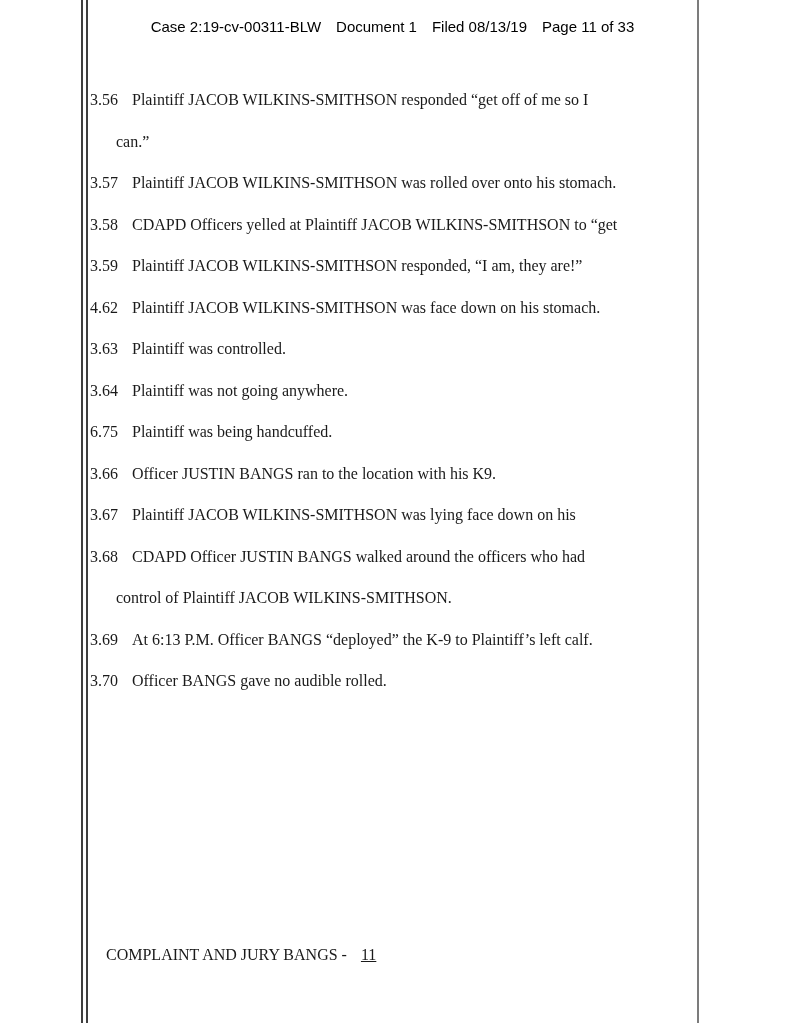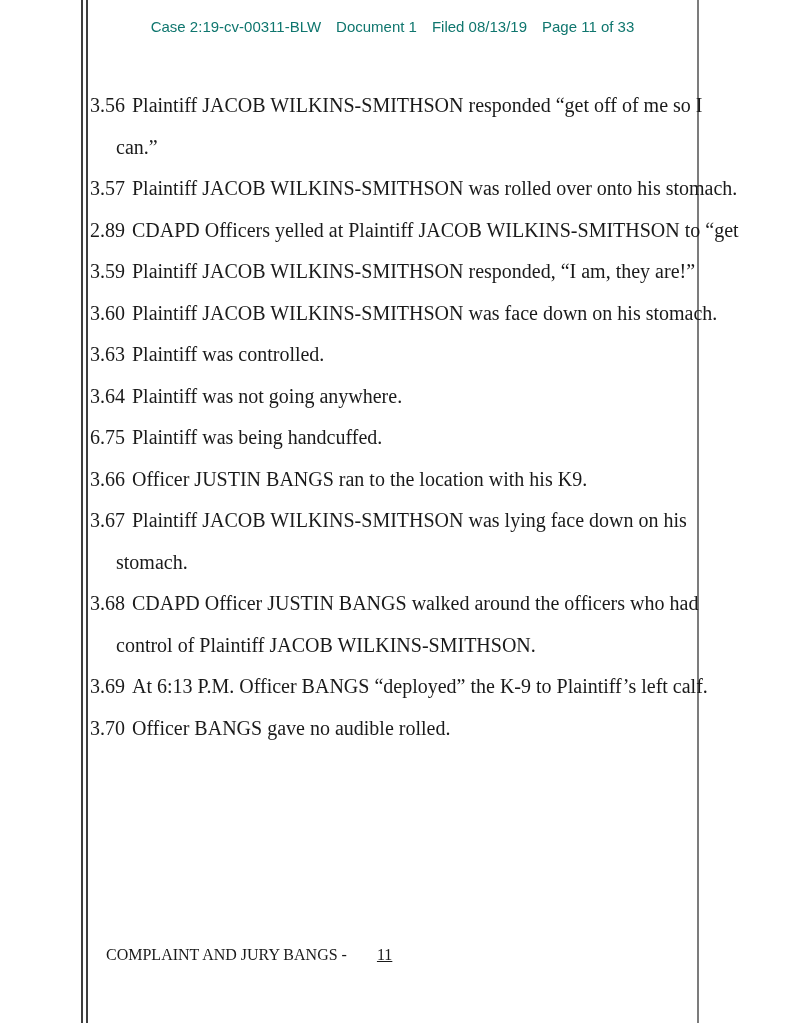--- a/index.html
+++ b/index.html
@@ -19,56 +19,56 @@
   .rule-double-b { left: 86px; background: #3f3f3f; }
   .rule-right    { left: 697px; background: #7c7c7c; }
 
   
   .stamp {
     position: absolute;
     top: 18px; left: 88px; width: 609px;
     text-align: center;
     font-family: "Liberation Sans", sans-serif;
     font-size: 15px;
-    color: #0f766e;
+    color: #000000;
     white-space: nowrap;
   }
   .stamp .seg { margin-right: 15px; }
   .stamp .seg:last-child { margin-right: 0; }
 
   
   .linenum-col {
     position: absolute;
     top: 97px; left: 0; width: 75px;
     font-family: "Liberation Sans", sans-serif;
     font-size: 14px;
     color: #1e1e1e;
     text-align: right;
   }
   .linenum { height: 32px; line-height: 32px; padding-right: 1px; }
 
   
   .bodytext {
     position: absolute;
-    top: 85px; left: 90px; width: 607px;
-    font-size: 20px;
+    top: 79px; left: 90px; width: 607px;
+    font-size: 16px;
   }
   .bodyline { height: 41.5px; line-height: 41.5px; white-space: nowrap; }
   .pnum  { display: inline-block; width: 42px; }
   .bodyline.cont .pnum { width: 26px; }
 
   
   .footer {
     position: absolute;
     top: 925px; left: 90px;
     font-size: 16px;
     line-height: 20px;
     white-space: pre;
   }
-  .footer .pageno { margin-left: 26px; text-decoration: underline; }
+  .footer .pageno { margin-left: 10px; text-decoration: underline; }
 </style>
 </head>
 <body>
 
 <div class="page">
 
   <div class="vrule rule-double-a"></div>
   <div class="vrule rule-double-b"></div>
   <div class="vrule rule-right"></div>
 
@@ -110,45 +110,42 @@
   <div class="bodyline">
         <span class="pnum">3.56</span><span class="ptext">Plaintiff JACOB WILKINS-SMITHSON responded “get off of me so I</span>
       </div>
       <div class="bodyline cont">
         <span class="pnum"></span><span class="ptext">can.”</span>
       </div>
       <div class="bodyline">
         <span class="pnum">3.57</span><span class="ptext">Plaintiff JACOB WILKINS-SMITHSON was rolled over onto his stomach.</span>
       </div>
       <div class="bodyline">
-        <span class="pnum">2.89</span><span class="ptext">CDAPD Officers yelled at Plaintiff JACOB WILKINS-SMITHSON to “get</span>
+        <span class="pnum">3.58</span><span class="ptext">CDAPD Officers yelled at Plaintiff JACOB WILKINS-SMITHSON to “get</span>
       </div>
       <div class="bodyline">
         <span class="pnum">3.59</span><span class="ptext">Plaintiff JACOB WILKINS-SMITHSON responded, “I am, they are!”</span>
       </div>
       <div class="bodyline">
-        <span class="pnum">3.60</span><span class="ptext">Plaintiff JACOB WILKINS-SMITHSON was face down on his stomach.</span>
+        <span class="pnum">4.62</span><span class="ptext">Plaintiff JACOB WILKINS-SMITHSON was face down on his stomach.</span>
       </div>
       <div class="bodyline">
         <span class="pnum">3.63</span><span class="ptext">Plaintiff was controlled.</span>
       </div>
       <div class="bodyline">
         <span class="pnum">3.64</span><span class="ptext">Plaintiff was not going anywhere.</span>
       </div>
       <div class="bodyline">
         <span class="pnum">6.75</span><span class="ptext">Plaintiff was being handcuffed.</span>
       </div>
       <div class="bodyline">
         <span class="pnum">3.66</span><span class="ptext">Officer JUSTIN BANGS ran to the location with his K9.</span>
       </div>
       <div class="bodyline">
         <span class="pnum">3.67</span><span class="ptext">Plaintiff JACOB WILKINS-SMITHSON was lying face down on his</span>
-      </div>
-      <div class="bodyline cont">
-        <span class="pnum"></span><span class="ptext">stomach.</span>
       </div>
       <div class="bodyline">
         <span class="pnum">3.68</span><span class="ptext">CDAPD Officer JUSTIN BANGS walked around the officers who had</span>
       </div>
       <div class="bodyline cont">
         <span class="pnum"></span><span class="ptext">control of Plaintiff JACOB WILKINS-SMITHSON.</span>
       </div>
       <div class="bodyline">
         <span class="pnum">3.69</span><span class="ptext">At 6:13 P.M. Officer BANGS “deployed” the K-9 to Plaintiff’s left calf.</span>
       </div>

